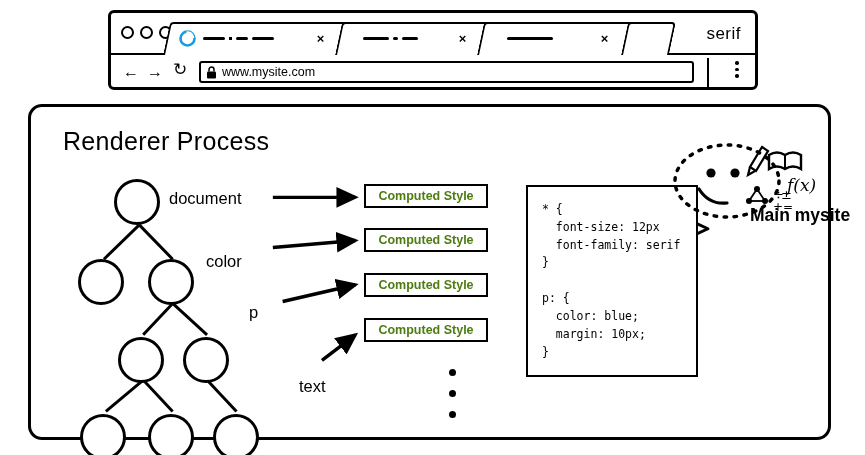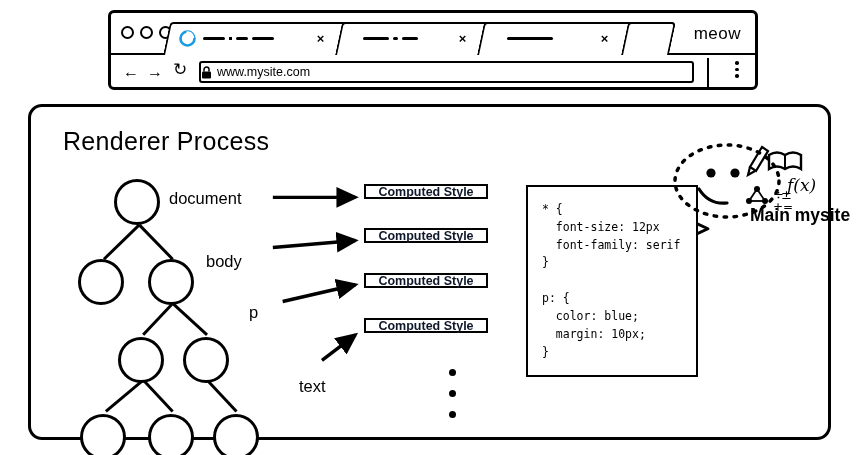--- a/index.html
+++ b/index.html
@@ -137,20 +137,21 @@
   #urlbar {
     position: absolute;
     left: 88px; top: 6px;
     width: 495px; height: 22px;
     border: 2px solid #000;
     border-radius: 3px;
     box-sizing: border-box;
     background: #fff;
     display: flex;
     align-items: center;
+    padding-left: 5px;
   }
   #lock-icon { margin-right: 5px; display: flex; align-items: center; }
   #url-text {
     font-size: 12.5px;
     color: #000;
     font-family: "Liberation Sans", sans-serif;
   }
   #browser-menu {
     position: absolute;
     right: 16px; top: 6px;
@@ -209,30 +210,30 @@
     font-size: 16.5px;
     font-weight: normal;
     color: #000;
     white-space: nowrap;
   }
 
   
   .cs-box {
     position: absolute;
     width: 124px;
-    height: 15px;
+    height: 24px;
     border: 2.5px solid #000;
     box-sizing: border-box;
     background: #fff;
     display: flex;
     align-items: center;
     justify-content: center;
     font-size: 12.5px;
     font-weight: bold;
-    color: #0f172a;
+    color: #4d7c0f;
   }
   .vdots {
     position: absolute;
     left: 418px;
     width: 7px; height: 7px;
     background: #000;
     border-radius: 50%;
   }
 
   
@@ -332,21 +333,21 @@
           <span class="dash" style="width:46px;"></span>
         </span>
         <span class="tab-close" style="left:122px;">×</span>
       </div>
     </div>
 
     <div class="tab" id="tab-new">
       <div class="tab-shape"></div>
     </div>
 
-    <div id="meow-label">meow</div>
+    <div id="meow-label">serif</div>
   </div>
 
   <div id="browser-toolbar">
     <span class="nav-btn" id="back-btn">←</span>
     <span class="nav-btn" id="forward-btn">→</span>
     <span class="nav-btn" id="reload-btn">↻</span>
 
     <div id="urlbar">
       <span id="lock-icon">
         <svg width="11" height="13" viewBox="0 0 11 13">
@@ -400,21 +401,21 @@
   <div class="node" style="left:83px; top:72px;"></div>
   <div class="node" style="left:47px; top:152px;"></div>
   <div class="node" style="left:117px; top:152px;"></div>
   <div class="node" style="left:87px; top:230px;"></div>
   <div class="node" style="left:152px; top:230px;"></div>
   <div class="node" style="left:49px; top:307px;"></div>
   <div class="node" style="left:117px; top:307px;"></div>
   <div class="node" style="left:182px; top:307px;"></div>
 
   <div class="tree-label" style="left:138px; top:82px;">document</div>
-  <div class="tree-label" style="left:175px; top:145px;">body</div>
+  <div class="tree-label" style="left:175px; top:145px;">color</div>
   <div class="tree-label" style="left:218px; top:196px;">p</div>
   <div class="tree-label" style="left:258px; top:270px;margin-left:10px;">text</div>
 
   <div class="cs-box" style="left:333px; top:77px;">Computed Style</div>
   <div class="cs-box" style="left:333px; top:121px;">Computed Style</div>
   <div class="cs-box" style="left:333px; top:166px;">Computed Style</div>
   <div class="cs-box" style="left:333px; top:211px;">Computed Style</div>
 
   <span class="vdots" style="top:262px;"></span>
   <span class="vdots" style="top:283px;"></span>

